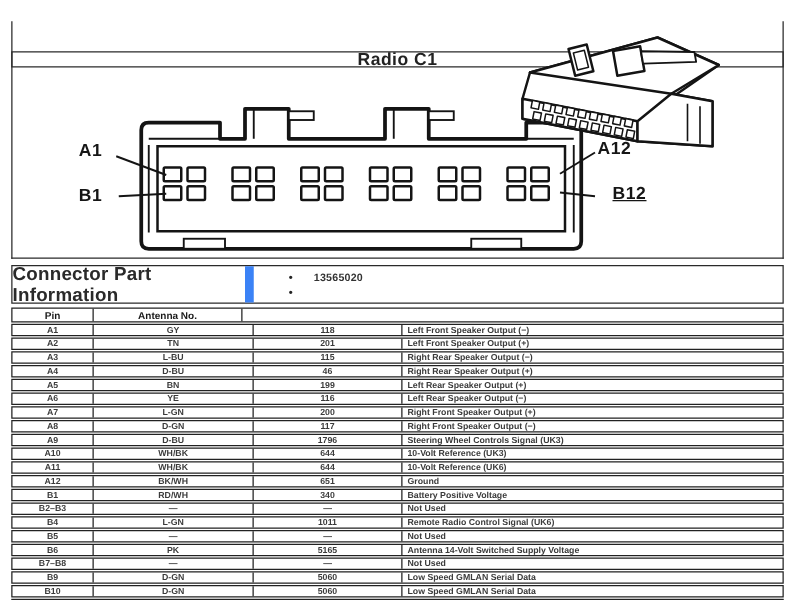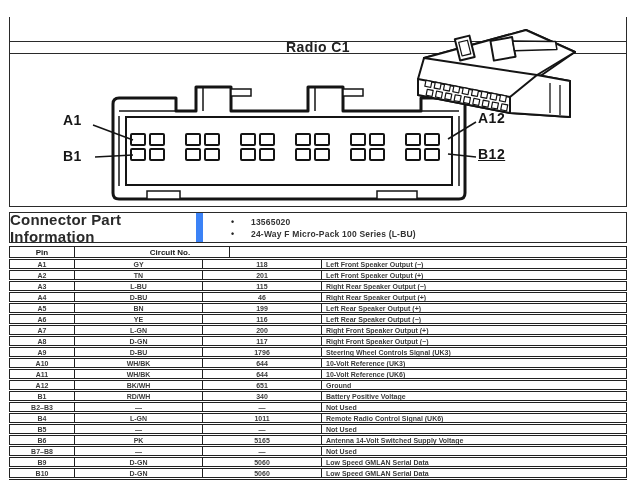--- a/index.html
+++ b/index.html
@@ -24,21 +24,21 @@
     display:flex; align-items:center; justify-content:center;
     font-weight:bold; font-size:15px; color:#2a2a2a; letter-spacing:.2px; }
   #part-info .right { flex:1; padding:3px 0 0 28px; }
   .bullet-line { display:flex; align-items:center; height:12px;
     font-weight:bold; font-size:8.5px; color:#333; letter-spacing:.2px; }
   .bullet { width:20px; font-size:9px; color:#222; }
 
   #pin-table { left:9px; top:246px; width:618px; }
   .trow { display:flex; border:1px solid #222; background:#fff;
     margin-top:1px; height:10px; }
-  .trow.thead { margin-top:0; height:12px;gap:36px; }
+  .trow.thead { margin-top:0; height:12px; }
   .tcell { border-right:1px solid #222; overflow:hidden; white-space:nowrap;
     font-weight:bold; font-size:7px; line-height:8px; padding-top:.5px;
     color:#3b3b3b; text-align:center; }
   .thead .tcell { font-size:8px; line-height:10px; color:#181818; }
   .c0 { width:65px; } .c1 { width:128px; } .c2 { width:119px; }
   .c3 { flex:1; border-right:none; text-align:left; padding-left:4px; }
 </style>
 </head>
 <body>
 
@@ -131,41 +131,40 @@
           <rect x="71.5" y="8.5" width="6" height="6"></rect>
           <rect x="81" y="8.5" width="6" height="6"></rect>
         </g>
     </g>
   </svg>
 
   
   <div class="pin-label" style="left:53px; top:95px;">A1</div>
   <div class="pin-label" style="left:53px; top:131px;">B1</div>
   <div class="pin-label" style="left:468px; top:93px;">A12</div>
-  <div class="pin-label" style="left:468px; top:129px;text-decoration:underline;">B12</div>
+  <div class="pin-label" style="left:480px; top:129px;text-decoration:underline;">B12</div>
 </div>
 
 <div class="abs" id="part-info">
   <div class="left">Connector Part Information</div>
   <div class="right">
     <div class="bullet-line">
       <span class="bullet">•</span>
       <span>13565020</span>
     </div>
     <div class="bullet-line">
       <span class="bullet">•</span>
-      <span>24-Way F Micro-Pack 100 Series (L-BU)</span>
     </div>
   </div>
 </div>
 
 <div class="abs" id="pin-table">
   <div class="trow thead">
     <div class="tcell c0">Pin</div>
-    <div class="tcell c2">Circuit No.</div>
+    <div class="tcell c2">Antenna No.</div>
   </div>
   <div id="rows-container">
       <div class="trow">
         <div class="tcell c0">A1</div>
         <div class="tcell c1">GY</div>
         <div class="tcell c2">118</div>
         <div class="tcell c3">Left Front Speaker Output (−)</div>
       </div>
       <div class="trow">
         <div class="tcell c0">A2</div>

